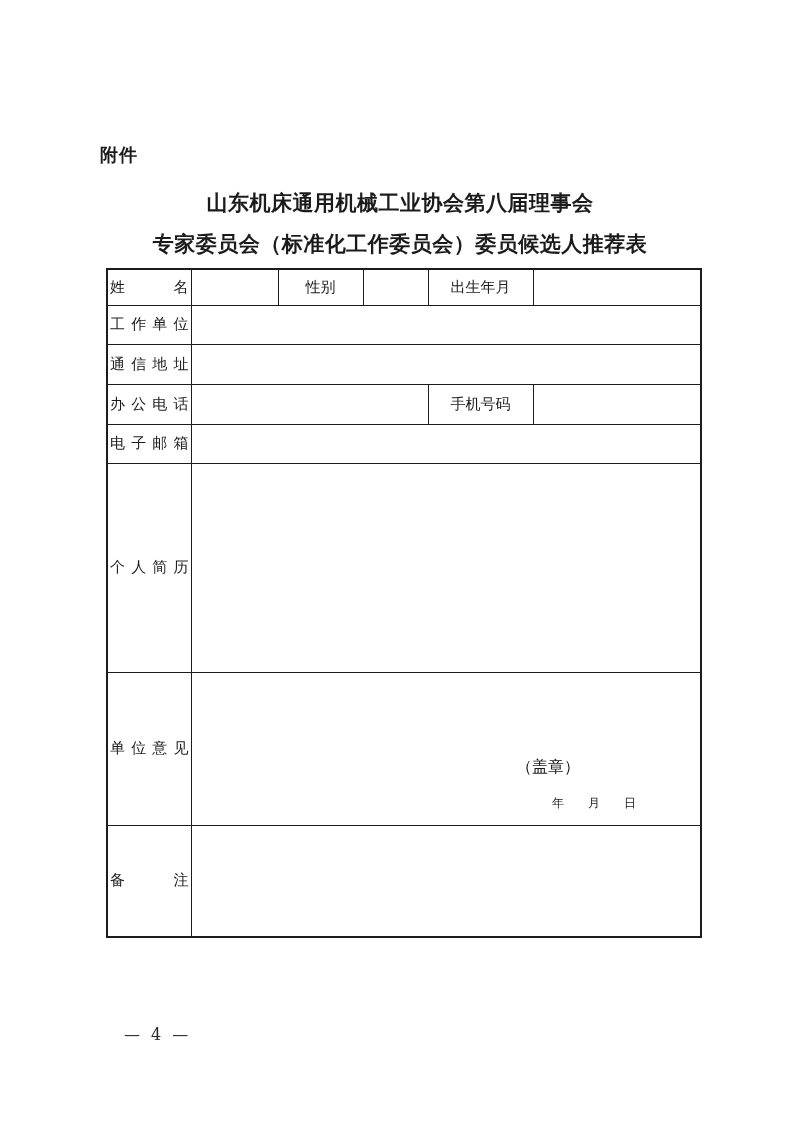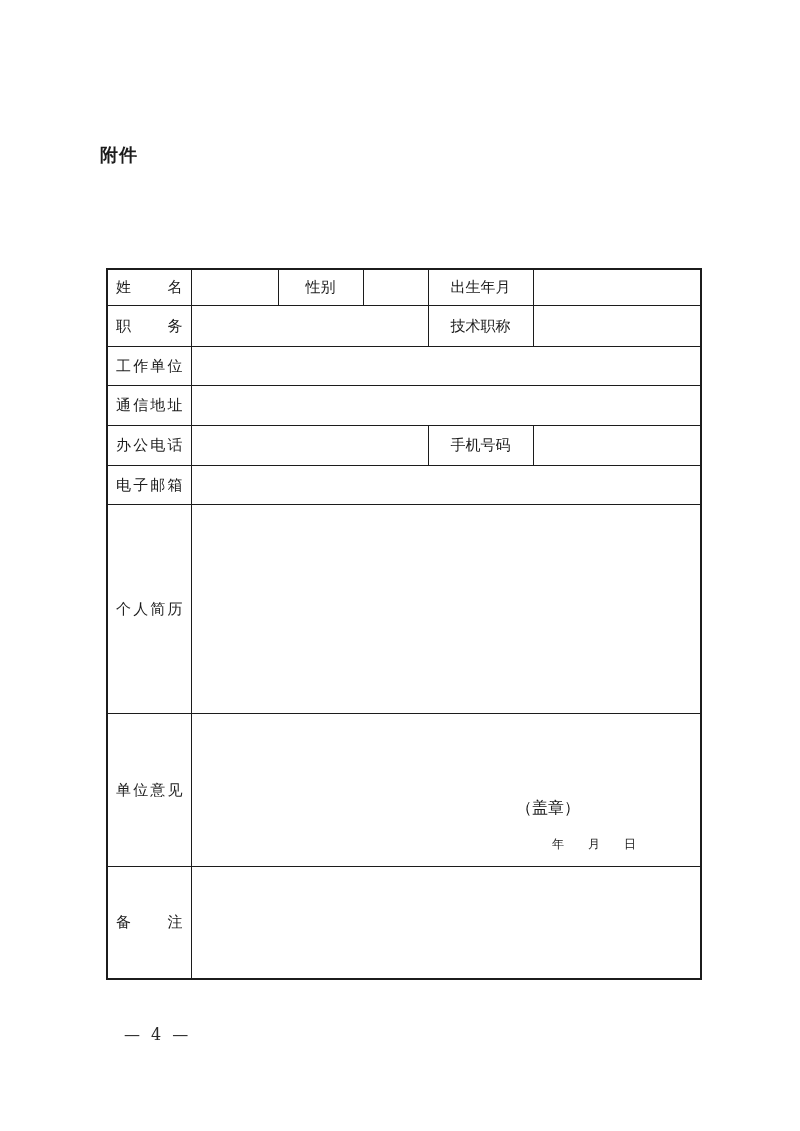--- a/index.html
+++ b/index.html
@@ -40,21 +40,21 @@
     left: 106px;
     top: 268px;
     border-collapse: collapse;
     table-layout: fixed;
     border: 2px solid #1c1c1c;
   }
   table.form-table td {
     border: 1px solid #1c1c1c;
     font-size: 15px;
     vertical-align: middle;
-    padding: 8px;
+    padding: 2px;
     overflow: hidden;
   }
   td.lbl {
     text-align: justify;
     text-align-last: justify;
     padding: 0 12px;
   }
   td.lbl-mid { text-align: center; }
   .h36 { height: 36px; }
   .h41 { height: 41px; }
@@ -91,43 +91,41 @@
     color: #2a2a2a;
   }
 </style>
 </head>
 <body>
 
 <div class="page">
 
   <div class="attachment">附件</div>
 
+  <div class="title-block">
+    <div class="title-line">山东机床通用机械工业协会第八届理事会</div>
+    <div class="title-line">专家委员会（标准化工作委员会）委员候选人推荐表</div>
+  </div>
 
   <table class="form-table">
     <colgroup>
       <col style="width:84px">
       <col style="width:87px">
       <col style="width:85px">
       <col style="width:65px">
       <col style="width:105px">
       <col style="width:168px">
     </colgroup>
     <tbody>
       <tr>
         <td class="lbl h36">姓名</td>
         <td></td>
         <td class="lbl-mid">性别</td>
         <td></td>
         <td class="lbl-mid">出生年月</td>
-        <td></td>
-      </tr>
-      <tr>
-        <td class="lbl h41">职务</td>
-        <td colspan="3"></td>
-        <td class="lbl-mid">技术职称</td>
         <td></td>
       </tr>
       <tr>
         <td class="lbl h39">工作单位</td>
         <td colspan="5"></td>
       </tr>
       <tr>
         <td class="lbl h40">通信地址</td>
         <td colspan="5"></td>
       </tr>

